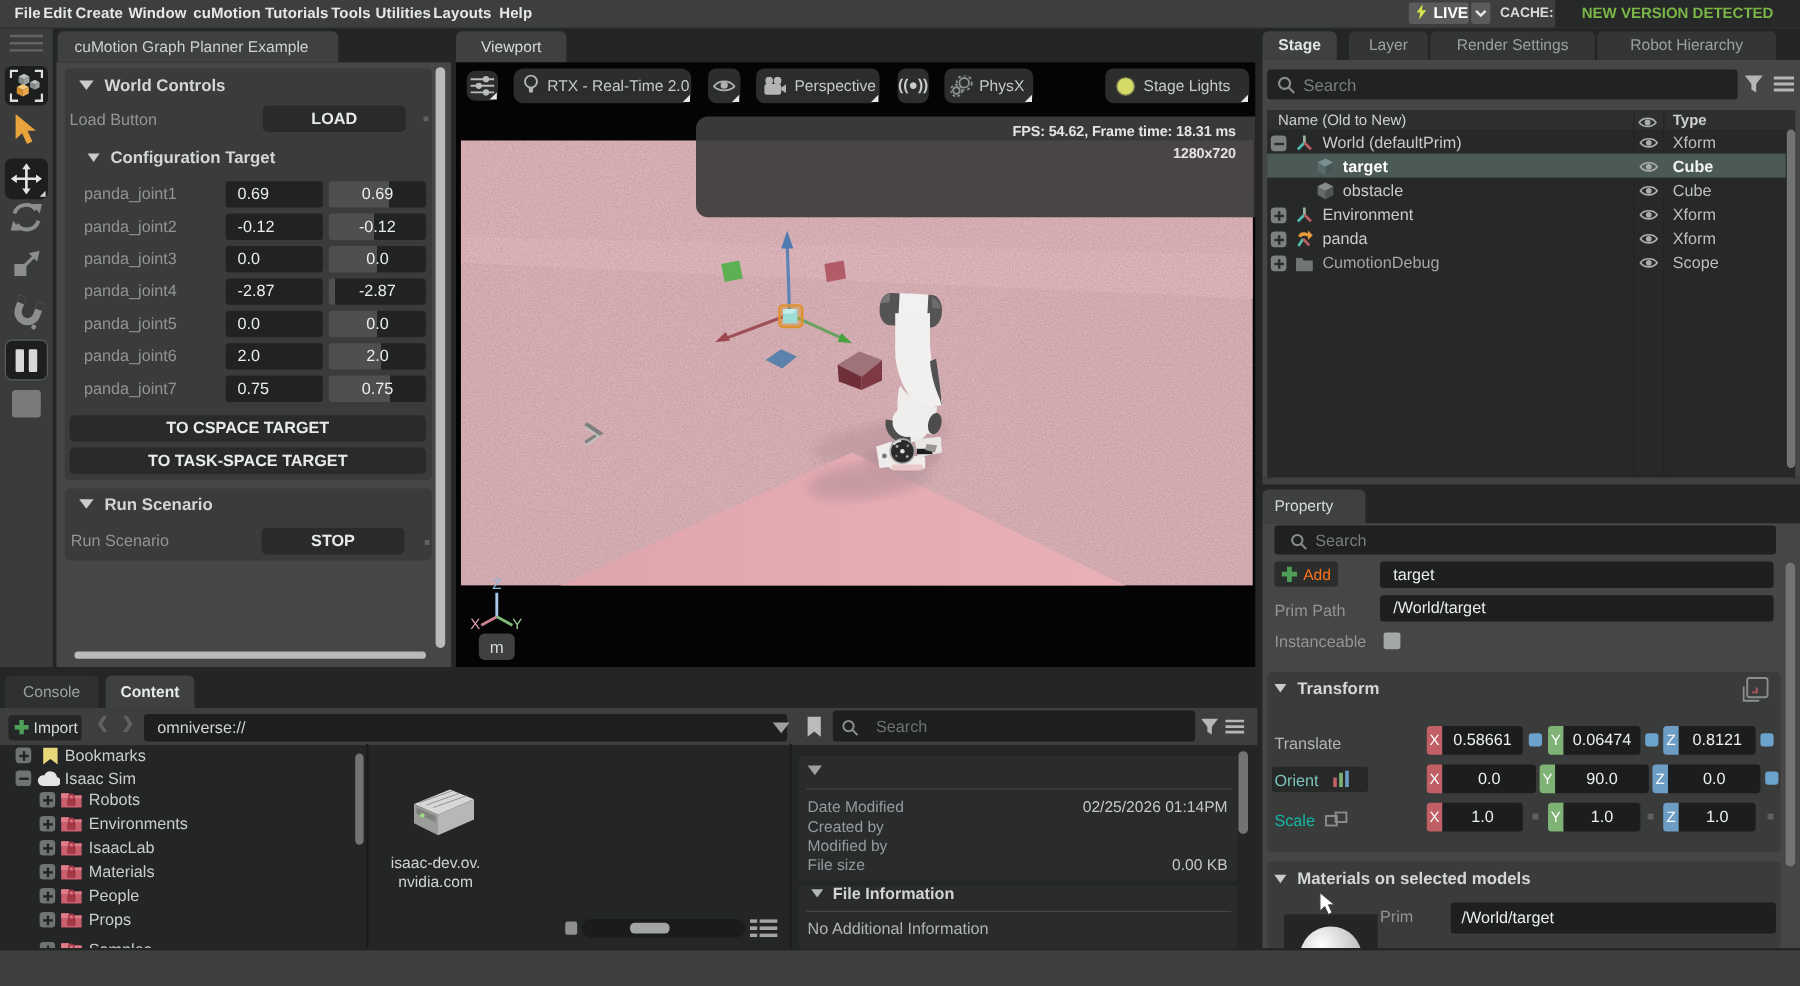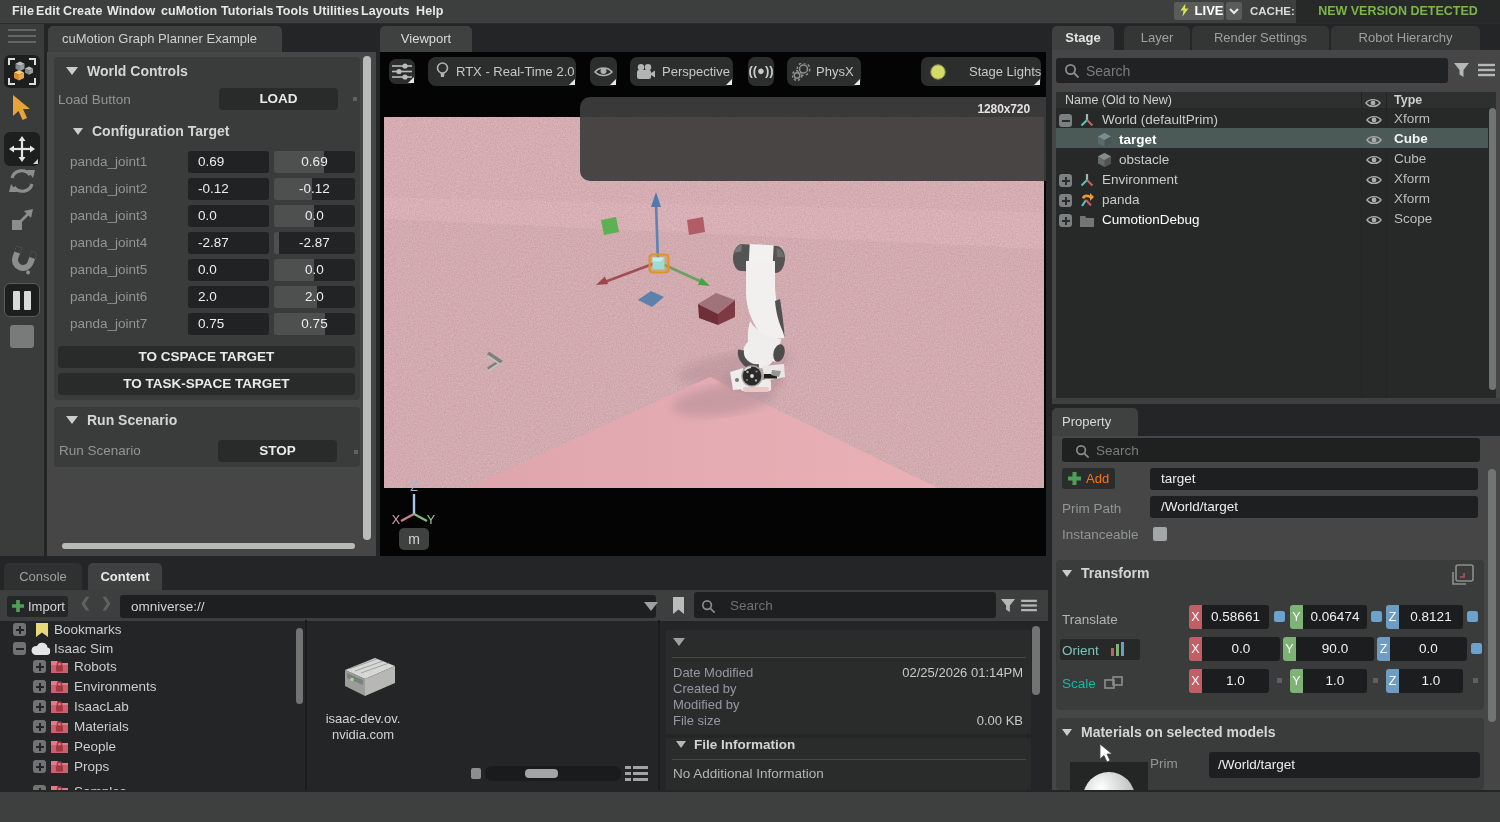--- a/index.html
+++ b/index.html
@@ -289,20 +289,21 @@
         <path d="M360.5,253.5 a9.5,9.5 0 0 1 6.5,-3.3" stroke="#dedede" stroke-width="1.8" fill="none"></path>
         <circle cx="368" cy="259" r="1.9" fill="#e0e0e0"></circle>
         <circle cx="363.5" cy="255" r="1.2" fill="#b0b0b0"></circle>
         <circle cx="372" cy="263.5" r="1.2" fill="#b0b0b0"></circle>
         <circle cx="372.5" cy="254.5" r="1.1" fill="#909090"></circle>
         <circle cx="363" cy="263" r="1" fill="#808080"></circle>
       </g>
     </svg>
 
     <div class="abs" style="left:200px;top:45px;width:466px;height:84px;background:rgba(62,61,61,0.93);border-radius:10px 0 0 10px;color:#e4e2e2;font-size:12px;font-weight:600;text-align:right;padding:3px 16px 0 0;line-height:19.3px;white-space:nowrap;letter-spacing:-0.1px">
+      <div>FPS: 54.62, Frame time: 18.31 ms</div>
       <div>1280x720</div>
     </div>
 
     <svg class="abs" style="left:0px;top:425px" width="64" height="79" viewBox="0 0 64 79">
       <line x1="34" y1="37" x2="34" y2="17" stroke="#a9c7e8" stroke-width="2.4"></line>
       <line x1="34" y1="37" x2="21" y2="44" stroke="#c9808f" stroke-width="2.4"></line>
       <line x1="34" y1="37" x2="47" y2="44" stroke="#7fbc78" stroke-width="2.4"></line>
       <text x="34" y="14" fill="#8fb6dc" font-size="12.5" text-anchor="middle">Z</text>
       <text x="16" y="47" fill="#dba4b0" font-size="12.5" text-anchor="middle">X</text>
       <text x="51" y="47" fill="#99cc92" font-size="12.5" text-anchor="middle">Y</text>
@@ -357,21 +358,21 @@
       </svg>
       <span class="vptxt" style="left:29px">PhysX</span>
         <span class="crn"></span>
     </div>
     <div class="vpbtn" style="left:541px;top:5px;width:120px;height:29px">
       <svg width="22" height="22" viewBox="0 0 22 22" style="position:absolute;left:6px;top:4px">
           <polygon points="11,0 20,5.5 20,16.5 11,22 2,16.5 2,5.5" fill="#30322f"></polygon>
           <circle cx="11" cy="11" r="7.2" fill="#d6db66"></circle>
           <circle cx="11" cy="11" r="7.2" fill="none" stroke="#8f935c" stroke-width="1"></circle>
         </svg>
-      <span class="vptxt" style="left:48px">Stage Lights</span>
+      <span class="vptxt" style="left:32px">Stage Lights</span>
         <span class="crn"></span>
     </div>
   </div>
 
   <div class="abs tabwell" style="left:1052px;top:24px;width:448px;height:26px"></div>
   <div class="tab act" style="left:1052px;top:26px;width:62px;height:24px;line-height:24px;font-weight:700;color:#e2e4e4">Stage</div>
   <div class="tab inact" style="left:1124px;top:26px;width:66px;height:24px;line-height:24px">Layer</div>
   <div class="tab inact" style="left:1192px;top:26px;width:137px;height:24px;line-height:24px">Render Settings</div>
   <div class="tab inact" style="left:1331px;top:26px;width:149px;height:24px;line-height:24px">Robot Hierarchy</div>
   <div class="abs panelbody" id="stagepanel" style="left:1052px;top:50px;width:448px;height:348px">
@@ -453,21 +454,21 @@
               <path d="M7,8 L3,14" stroke="#53c2b2" stroke-width="2.2"></path>
               <path d="M7,8 L12,13.5" stroke="#c45c66" stroke-width="2.2"></path>
             </svg></span><span style="color:#c9cccb;font-size:13.5px;margin-left:7px;vertical-align:1px">panda</span></div>
         <div class="abs" style="left:314px;top:142px"><svg width="16" height="12" viewBox="0 0 16 12">
             <path d="M1,6 C4,1.5 12,1.5 15,6 C12,10.5 4,10.5 1,6 Z" fill="none" stroke="#a9acab" stroke-width="1.4"></path>
             <circle cx="8" cy="6" r="2.4" fill="#a9acab"></circle>
           </svg></div>
         <div class="abs" style="left:342px;top:141px;color:#bcbfbe;font-size:13.5px;">Xform</div>
         <div class="abs" style="left:7px;top:161px;width:300px;height:16px;overflow:visible;white-space:nowrap"><span style="display:inline-block;width:0px"></span><span style="display:inline-block;width:13px;height:13px;background:#7b8080;border-radius:3px;position:relative;vertical-align:-2px"><span style="position:absolute;left:2.5px;top:5.5px;width:8px;height:2px;background:#2b2d2d"></span><span style="position:absolute;left:5.5px;top:2.5px;width:2px;height:8px;background:#2b2d2d"></span></span><span style="display:inline-block;width:7px"></span><span style="display:inline-block;vertical-align:-3px"><svg width="16" height="14" viewBox="0 0 16 14">
               <path d="M1,2 L6,2 L7.5,4 L15,4 L15,13 L1,13 Z" fill="#717675"></path>
-            </svg></span><span style="color:#ffffff;font-size:13.5px;margin-left:7px;vertical-align:1px">CumotionDebug</span></div>
+            </svg></span><span style="color:#a3a3a3;font-size:13.5px;margin-left:7px;vertical-align:1px">CumotionDebug</span></div>
         <div class="abs" style="left:314px;top:162px"><svg width="16" height="12" viewBox="0 0 16 12">
             <path d="M1,6 C4,1.5 12,1.5 15,6 C12,10.5 4,10.5 1,6 Z" fill="none" stroke="#a9acab" stroke-width="1.4"></path>
             <circle cx="8" cy="6" r="2.4" fill="#a9acab"></circle>
           </svg></div>
         <div class="abs" style="left:342px;top:161px;color:#bcbfbe;font-size:13.5px;">Scope</div>
       </div>
     <div class="sbthumb2" style="left:437px;top:58px;width:7px;height:282px"></div>
   </div>
 
   <div class="abs" style="left:1052px;top:398px;width:448px;height:6px;background:#3e403f"></div>

